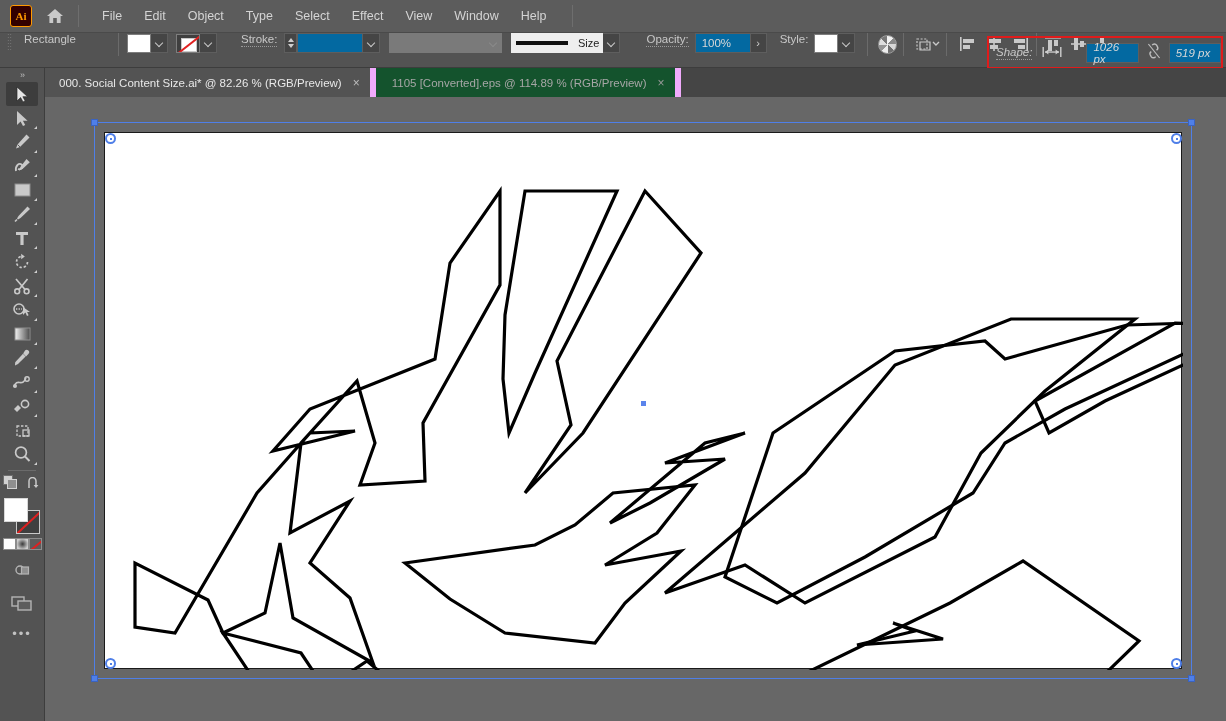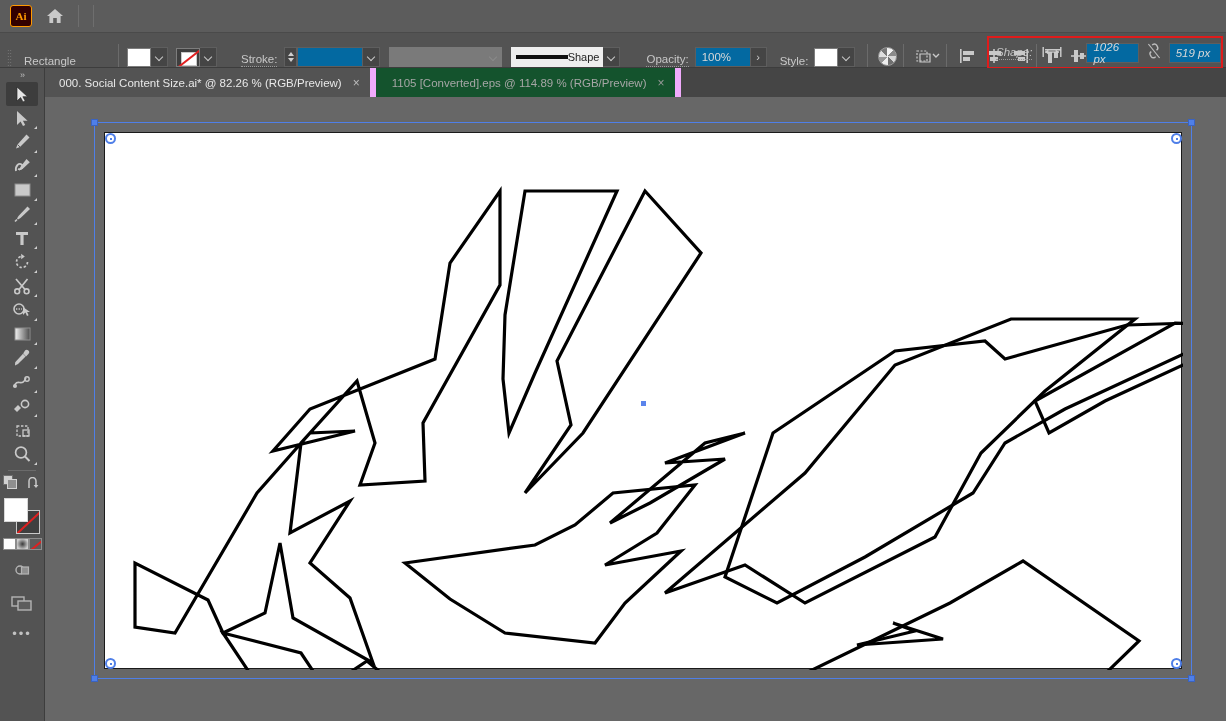--- a/index.html
+++ b/index.html
@@ -45,21 +45,21 @@
     color: #d4d4d4; font-size: 12.5px;
     padding: 4px 11px; cursor: default; white-space: nowrap;
   }
   .menu-sep-right { width: 1px; height: 22px; background: #6e6e6e; margin-left: 14px; }
 
   
   .controlbar {
     position: absolute; left: 0; top: 33px;
     width: 1226px; height: 35px;
     background: #535353;
-    display: flex; align-items: flex-end;
+    display: flex; align-items: flex-start;
     border-bottom: 1px solid #3d3d3d;
   }
   .grip {
     width: 5px; height: 18px; margin-left: 7px;
     background-image:
       radial-gradient(#888 0.6px, transparent 0.7px);
     background-size: 2.5px 3px;
     opacity: .75;
   }
   .cb-label {
@@ -296,20 +296,31 @@
 <div id="app">
 
   <div class="menubar">
     <div class="ai-logo">Ai</div>
     <div class="home-icon">
       <svg width="18" height="16" viewBox="0 0 18 16">
           <path d="M9 1 L17 8 L14.6 8 L14.6 15 L10.8 15 L10.8 10 L7.2 10 L7.2 15 L3.4 15 L3.4 8 L1 8 Z" fill="#c9c9c9"></path>
         </svg>
     </div>
     <div class="menu-sep"></div>
+    <div class="menu-items">
+      <div class="menu-item">File</div>
+      <div class="menu-item">Edit</div>
+      <div class="menu-item">Object</div>
+      <div class="menu-item">Type</div>
+      <div class="menu-item">Select</div>
+      <div class="menu-item">Effect</div>
+      <div class="menu-item">View</div>
+      <div class="menu-item">Window</div>
+      <div class="menu-item">Help</div>
+    </div>
     <div class="menu-sep-right"></div>
   </div>
 
   <div class="controlbar">
 
     <div class="grip"></div>
 
     <div class="sel-tool-name cb-label">Rectangle</div>
 
     <div class="cb-sep"></div>
@@ -338,21 +349,21 @@
       <span class="chev"></span>
     </div>
 
     <div class="field disabled" style="width:96px; margin-left:9px"></div>
     <div class="dd-btn" style="background:#7a7a7a;border-color:#7a7a7a">
       <span class="chev dim"></span>
     </div>
 
     <div class="stroke-profile" style="margin-left:9px">
       <span class="bar"></span>
-      <span class="nm">Shape</span>
+      <span class="nm">Size</span>
     </div>
     <div class="dd-btn">
       <span class="chev"></span>
     </div>
 
     <div class="cb-label dotted" style="margin-left:26px">Opacity:</div>
     <div class="field" style="width:56px; margin-left:6px">100%</div>
     <div class="opacity-arrow">›</div>
 
     <div class="cb-label" style="margin-left:13px">Style:</div>

